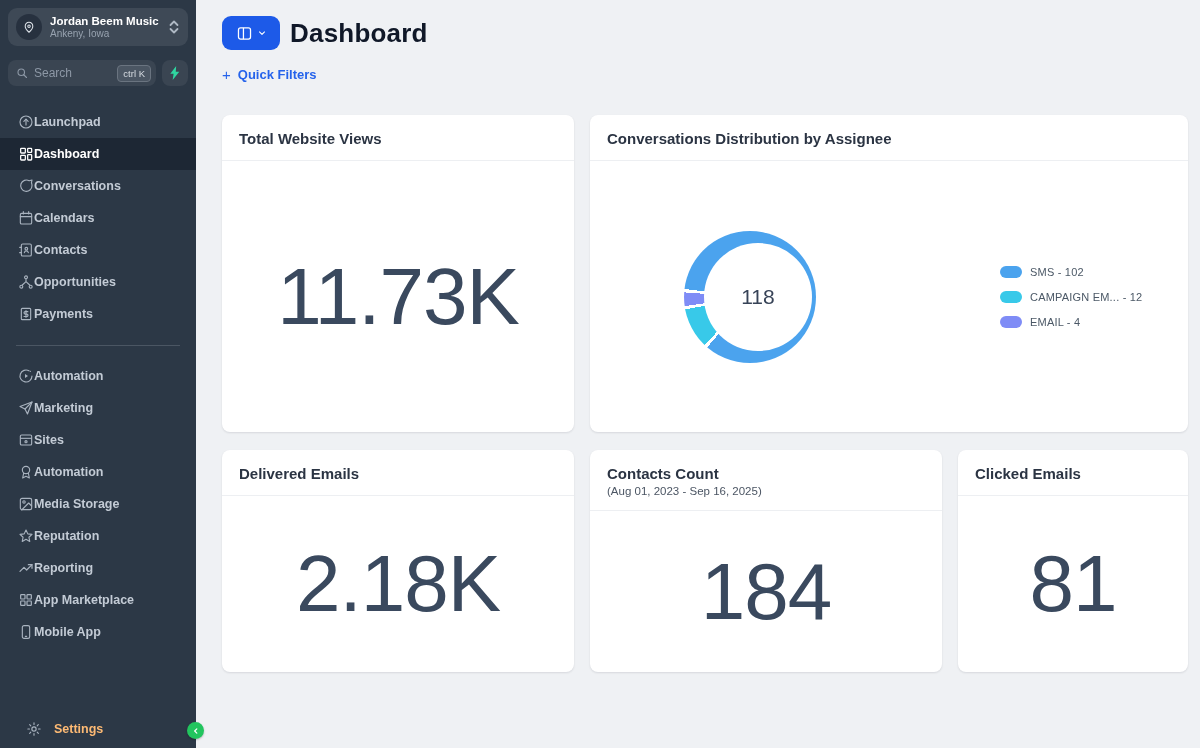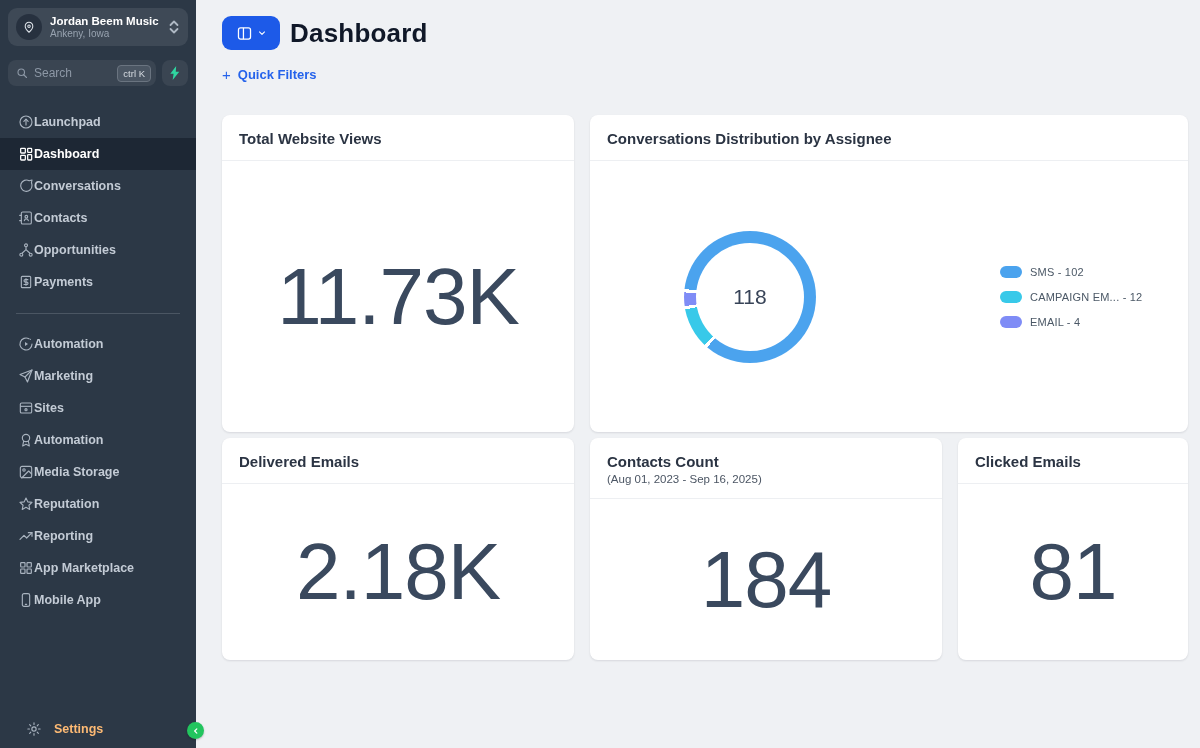--- a/index.html
+++ b/index.html
@@ -78,21 +78,21 @@
   }
   .page-title { font-size:26px; font-weight:700; color:#101828; letter-spacing:.2px; }
   .quick-filters {
     display:inline-flex; align-items:center; gap:7px; margin-top:16px;
     color:#2563eb; font-size:13px; font-weight:600; text-decoration:none; cursor:pointer;
   }
   .quick-filters .plus { font-size:15px; font-weight:500; }
 
   .row { display:flex; gap:16px; }
   .row1 { margin-top:31px; }
-  .row2 { margin-top:6px; }
+  .row2 { margin-top:18px; }
 
   .card {
     background:#ffffff; border-radius:8px;
     box-shadow:0 1px 2px rgba(16,24,40,.06), 0 1px 3px rgba(16,24,40,.05);
     display:flex; flex-direction:column; overflow:hidden;
   }
   .card-header { padding:15px 17px 13px 17px; border-bottom:1px solid #edeff2; }
   .card-title { font-size:15px; font-weight:600; color:#2b3443; }
   .card-subtitle { font-size:11.5px; color:#4b5563; margin-top:3px; font-weight:400; }
   .card-body { flex:1; display:flex; align-items:center; justify-content:center; }
@@ -101,21 +101,21 @@
   .card-a, .card-c, .card-d { width:352px; }
   .card-b { width:598px; }
   .card-e { width:230px; }
   .row1 .card { height:317px; }
   .row2 .card { height:222px; }
 
   
   .donut-body { justify-content:flex-start; }
   .donut { position:relative; width:132px; height:132px; border-radius:50%; margin-left:94px; flex:none; }
   .donut-hole {
-    position:absolute; left:12px; top:12px; width:108px; height:108px;
+    position:absolute; left:20px; top:12px; width:108px; height:108px;
     background:#ffffff; border-radius:50%;
     display:flex; align-items:center; justify-content:center;
   }
   .donut-hole span { font-size:21px; color:#374357; }
   .legend { margin-left:184px; display:flex; flex-direction:column; gap:13px; }
   .legend-row { display:flex; align-items:center; gap:8px; }
   .legend-swatch { width:22px; height:12px; border-radius:6px; flex:none; }
   .legend-label { font-size:11px; color:#4b5866; letter-spacing:.2px; }
 </style>
 </head>
@@ -182,20 +182,30 @@
           </span>
         <span>Dashboard</span>
       </div>
       <div class="nav-item">
         <span class="icon">
             <svg width="16" height="16" viewBox="0 0 24 24" fill="none" stroke="currentColor" stroke-width="1.7" stroke-linecap="round" stroke-linejoin="round">
               <path d="M21 11.5a8.5 8.5 0 1 1-4.2-7.3L21 3l-.8 4.1c.5 1.3.8 2.8.8 4.4z"></path>
             </svg>
           </span>
         <span>Conversations</span>
+      </div>
+      <div class="nav-item">
+        <span class="icon">
+            <svg width="16" height="16" viewBox="0 0 24 24" fill="none" stroke="currentColor" stroke-width="1.7" stroke-linecap="round" stroke-linejoin="round">
+              <rect x="3.5" y="5" width="17" height="16" rx="2"></rect>
+              <path d="M3.5 10h17"></path>
+              <path d="M8 2.5V6M16 2.5V6"></path>
+            </svg>
+          </span>
+        <span>Calendars</span>
       </div>
       <div class="nav-item">
         <span class="icon">
             <svg width="16" height="16" viewBox="0 0 24 24" fill="none" stroke="currentColor" stroke-width="1.7" stroke-linecap="round" stroke-linejoin="round">
               <rect x="5" y="3" width="15" height="18" rx="2"></rect>
               <path d="M2.5 8H5M2.5 16H5"></path>
               <circle cx="12.5" cy="10" r="2"></circle>
               <path d="M9.5 16c.5-1.8 1.6-2.6 3-2.6s2.5.8 3 2.6"></path>
             </svg>
           </span>

